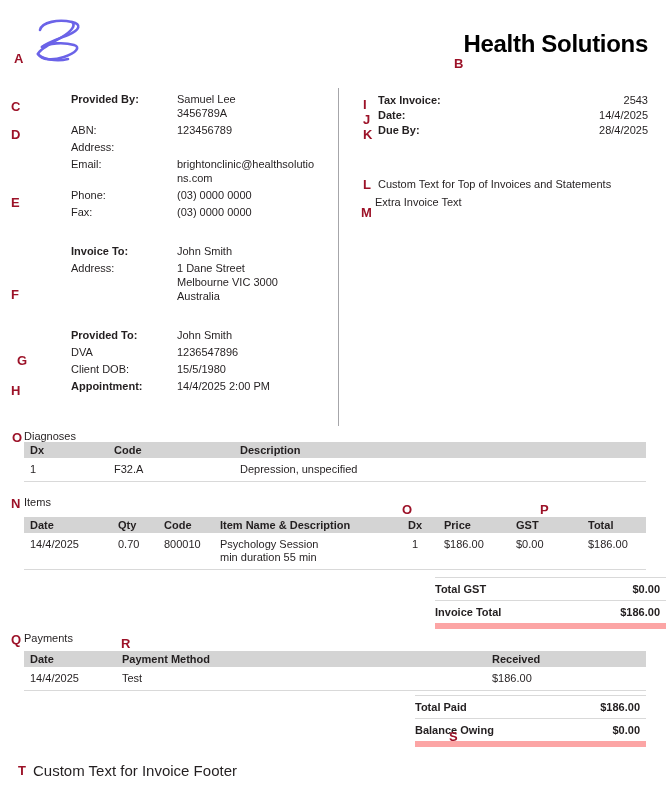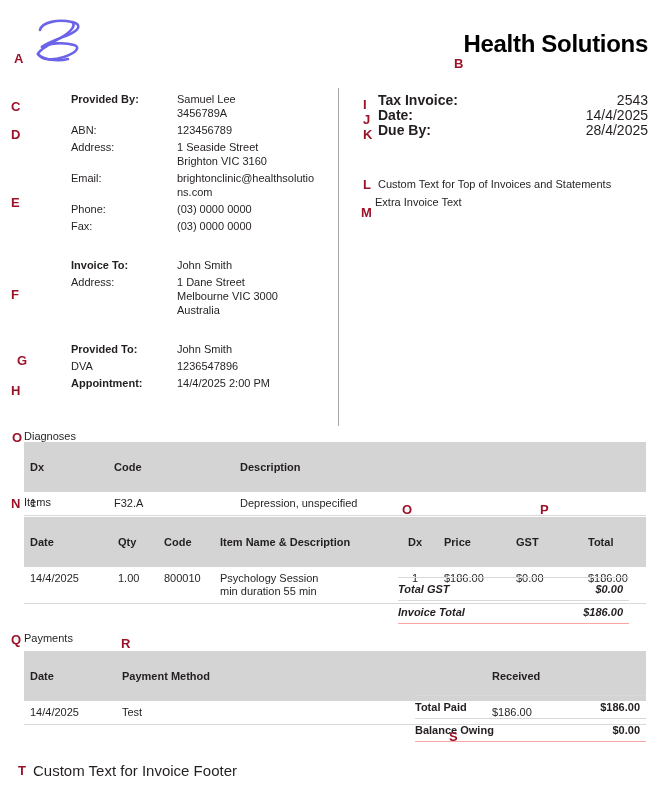--- a/index.html
+++ b/index.html
@@ -95,21 +95,21 @@
   .rightinfo {
     position: absolute;
     left: 378px;
     top: 93px;
     width: 270px;
   }
   .rrow {
     display: flex;
     justify-content: space-between;
     align-items: baseline;
-    font-size: 14px;
+    font-size: 11px;
     line-height: 15px;
   }
   .rrow .rlbl { font-weight: bold; }
   .rrow .rval { text-align: right; }
 
   .customtop {
     position: absolute;
     left: 378px;
     top: 177px;
     width: 280px;
@@ -134,21 +134,21 @@
   }
   table.tbl {
     position: absolute;
     border-collapse: collapse;
     table-layout: fixed;
     font-size: 11px;
   }
   table.tbl thead th {
     background: #d4d4d4;
     font-weight: bold;
-    padding: 19px 6px;
+    padding: 2px 6px;
     text-align: left;
     font-size: 11px;
     color: #231f20;
     border: none;
   }
   table.tbl tbody td {
     padding: 5px 6px;
     vertical-align: top;
     border-bottom: 1px solid #d9d9d9;
     line-height: 13px;
@@ -164,21 +164,21 @@
   }
   .trow {
     display: flex;
     justify-content: space-between;
     align-items: center;
     font-weight: bold;
     font-size: 11px;
     padding: 5px 6px 5px 0;
     border-top: 1px solid #d9d9d9;
   }
-  .trow:last-child { border-bottom: 1px solid #fca5a5; }
+  .trow:last-child { border-bottom: 6px solid #fca5a5; }
 
   .footer-note {
     position: absolute;
     left: 33px;
     top: 762px;
     font-size: 15px;
     color: #231f20;
   }
 </style>
 </head>
@@ -207,22 +207,20 @@
           <div class="lbl b">Provided By:</div>
           <div class="val">Samuel Lee
 3456789A</div>
         </div>
         <div class="rowline">
           <div class="lbl">ABN:</div>
           <div class="val">123456789</div>
         </div>
         <div class="rowline">
           <div class="lbl">Address:</div>
-          <div class="val">1 Seaside Street
-Brighton VIC 3160</div>
         </div>
         <div class="rowline">
           <div class="lbl">Email:</div>
           <div class="val">brightonclinic@healthsolutions.com</div>
         </div>
         <div class="rowline">
           <div class="lbl">Phone:</div>
           <div class="val">(03) 0000 0000</div>
         </div>
         <div class="rowline">
@@ -245,20 +243,24 @@
       </div>
     <div class="gap-md"></div>
     <div id="provided-to-block">
         <div class="rowline">
           <div class="lbl b">Provided To:</div>
           <div class="val">John Smith</div>
         </div>
         <div class="rowline">
           <div class="lbl">DVA</div>
           <div class="val">1236547896</div>
+        </div>
+        <div class="rowline">
+          <div class="lbl">Client DOB:</div>
+          <div class="val">15/5/1980</div>
         </div>
         <div class="rowline">
           <div class="lbl b">Appointment:</div>
           <div class="val">14/4/2025 2:00 PM</div>
         </div>
       </div>
   </div>
 
   <div class="rightinfo">
       <div class="rrow">
@@ -321,31 +323,31 @@
           <th>Item Name &amp; Description</th>
           <th class="ta-c">Dx</th>
           <th class="ta-r">Price</th>
           <th class="ta-r">GST</th>
           <th class="ta-r">Total</th>
         </tr>
       </thead>
     <tbody>
         <tr>
           <td>14/4/2025</td>
-          <td class="ta-r">1.00</td>
+          <td class="ta-r">0.70</td>
           <td>800010</td>
           <td>Psychology Session<span class="desc-sub">min duration 55 min</span></td>
           <td class="ta-c">1</td>
           <td class="ta-r">$186.00</td>
           <td class="ta-r">$0.00</td>
           <td class="ta-r">$186.00</td>
         </tr>
       </tbody>
   </table>
-  <div class="totals" id="items-totals" style="left:398px; top:577px;font-style:italic;">
+  <div class="totals" id="items-totals" style="left:435px; top:577px;">
       <div class="trow">
         <span>Total GST</span>
         <span>$0.00</span>
       </div>
       <div class="trow">
         <span>Invoice Total</span>
         <span>$186.00</span>
       </div>
     </div>
 

